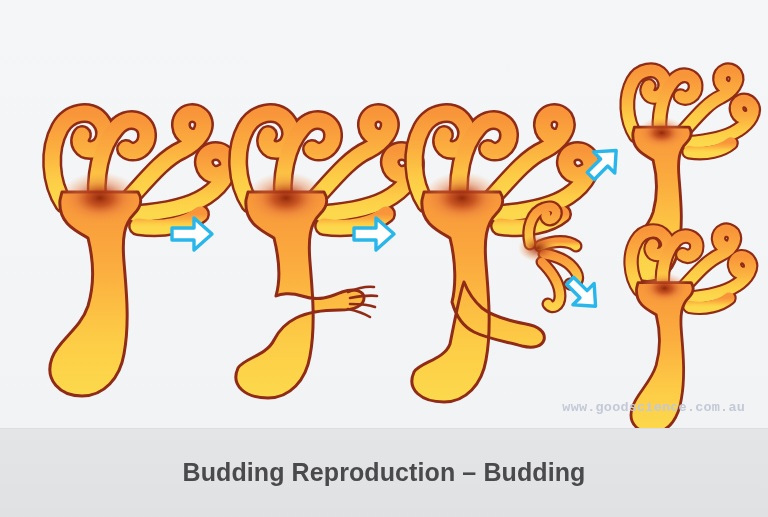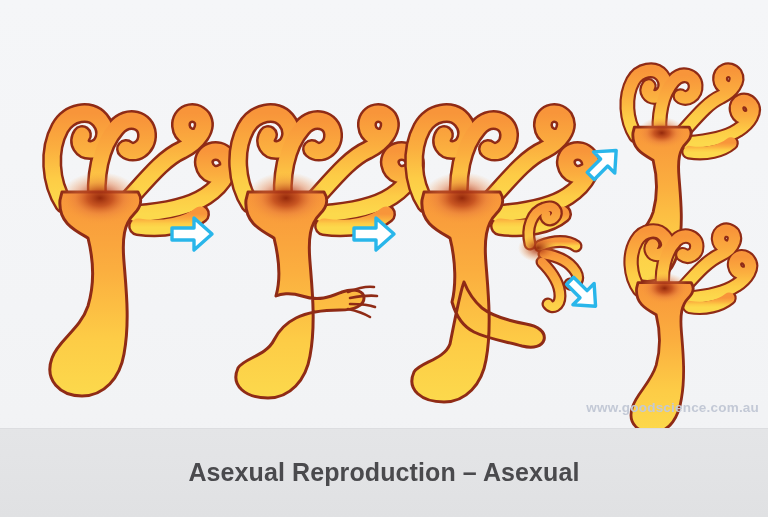--- a/index.html
+++ b/index.html
@@ -17,26 +17,27 @@
   }
   
   #canvas{
     position:absolute;left:0;top:0;width:768px;height:428px;
   }
   #canvas svg{display:block;width:768px;height:428px;}
 
   
   #watermark{
     position:absolute;
-    right:9px;top:400px;
+    right:23px;top:400px;
     font-size:13.5px;
     font-weight:bold;
     letter-spacing:.2px;
     color:#c3c9d6;
     white-space:nowrap;
+    font-family:Liberation Mono, monospace;
   }
   
   #caption-band{
     position:absolute;left:0;top:428px;
     width:768px;height:89px;
     background:linear-gradient(180deg,#e4e5e7 0%, #e2e3e5 55%, #e0e1e3 100%);
     border-top:1px solid #dcdde0;
     display:flex;align-items:center;justify-content:center;
     box-sizing:border-box;
   }
@@ -311,16 +312,16 @@
                    L20,98 Z" fill="url(#bodyGrad)" stroke="#8f2b16" stroke-width="4" stroke-linejoin="round"></path>
           <ellipse cx="58" cy="106" rx="34" ry="22" fill="url(#mouthGrad)"></ellipse>
         </g>
       </g>
     </svg>
   </div>
 
   <div id="watermark">www.goodscience.com.au</div>
 
   <div id="caption-band">
-    <div id="caption-title">Asexual Reproduction – Asexual</div>
+    <div id="caption-title">Budding Reproduction – Budding</div>
   </div>
 
 </div>
 
 </body></html>

